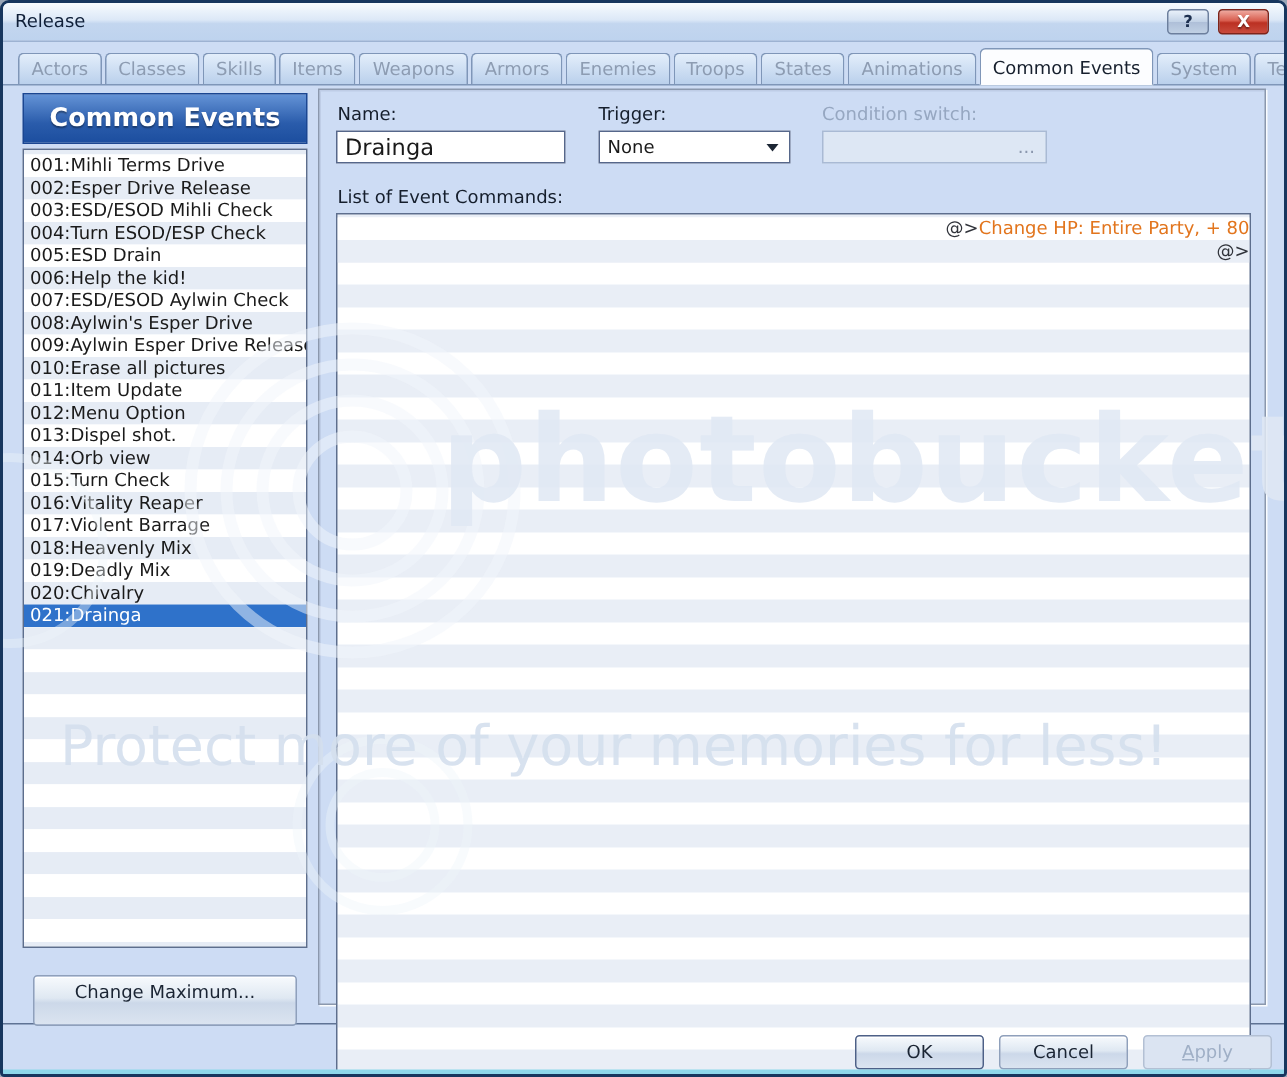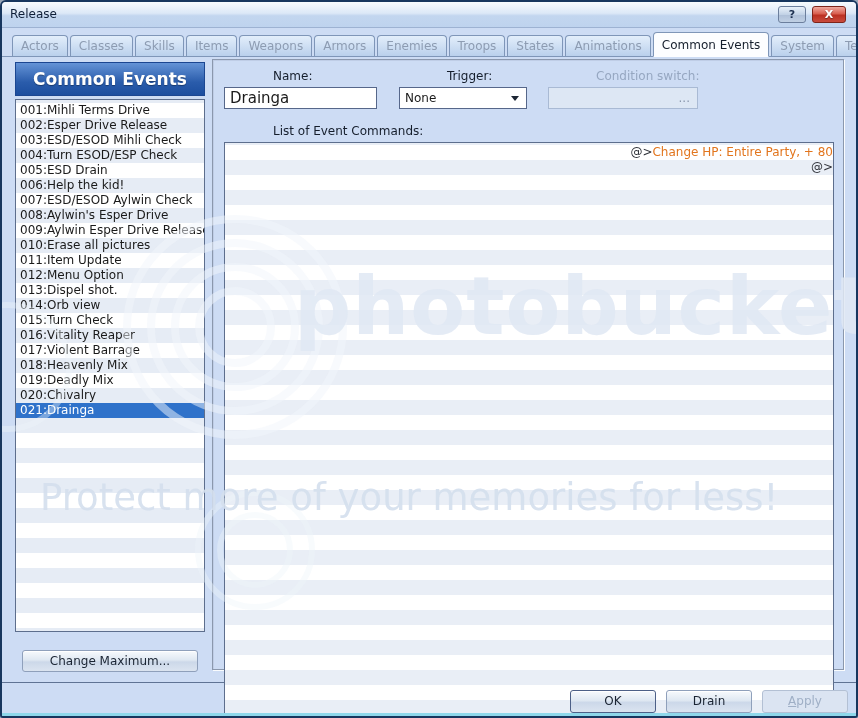--- a/index.html
+++ b/index.html
@@ -46,27 +46,27 @@
     background:#ffffff repeating-linear-gradient(to bottom,#ffffff 0 15px,#e6ecf5 15px 30px);
     background-position:0 3px;border:1px solid #5d6e8d;padding-top:3px;overflow:hidden;}
   .list-item{height:15px;line-height:15px;font-size:12px;color:#1a1a1a;padding-left:4px;
     white-space:nowrap;overflow:hidden;cursor:default;}
   .list-item:nth-child(odd){background:#ffffff;}
   .list-item:nth-child(even){background:#e6ecf5;}
   .list-item.selected{background:#2f72ca;color:#ffffff;}
   .btn{background:linear-gradient(#f7fafd,#dfe8f2 45%,#ccd8e9 55%,#dbe4f0);
     border:1px solid #8fa0bb;border-radius:3px;font-size:12px;color:#1a2433;
     text-align:center;cursor:default;box-shadow:inset 0 1px 0 #ffffff;}
-  .change-max{position:absolute;left:20px;top:593px;width:176px;height:22px;line-height:20px;}
+  .change-max{position:absolute;left:20px;top:593px;width:176px;height:34px;line-height:20px;}
 
   
   .groupbox{position:absolute;left:210px;top:2px;width:632px;height:611px;
     border:1px solid #8b98ad;box-shadow:1px 1px 0 rgba(255,255,255,.9),
     inset 1px 1px 0 rgba(125,140,165,.18);}
-  .field-label{position:absolute;font-size:12px;color:#151e2c;margin-left:48px;}
+  .field-label{position:absolute;font-size:12px;color:#151e2c;}
   .field-label.disabled{color:#96a7c1;}
   .textbox{position:absolute;background:#ffffff;border:1px solid #56678a;
     font-size:15px;color:#1a1a1a;padding:0 5px;line-height:20px;}
   .combobox{position:absolute;background:#ffffff;border:1px solid #56678a;
     font-size:12px;color:#1a1a1a;padding:0 5px;line-height:20px;}
   .combo-arrow{position:absolute;right:7px;top:8px;width:0;height:0;
     border-left:4px solid transparent;border-right:4px solid transparent;
     border-top:5px solid #1c2634;}
   .disabled-box{position:absolute;background:#dde7f4;border:1px solid #a9bad4;
     font-size:12px;color:#8a97ad;line-height:20px;padding:0 7px;text-align:right;}
@@ -168,21 +168,21 @@
 
       <span class="field-label" style="left:12px;top:64px;">List of Event Commands:</span>
       <div class="cmd-list">
           <div class="cmd-row"><span class="cmd-prefix">@&gt;</span><span class="cmd-text">Change HP: Entire Party, + 80</span></div>
           <div class="cmd-row"><span class="cmd-prefix">@&gt;</span><span class="cmd-text"></span></div>
         </div>
     </div>
   </div>
 
   <div class="btn footer-btn ok-btn">OK</div>
-  <div class="btn footer-btn cancel-btn">Drain</div>
+  <div class="btn footer-btn cancel-btn">Cancel</div>
   <div class="btn footer-btn apply-btn"><u>A</u>pply</div>
 
   <div class="watermark">
     <div class="ring" style="left:121px;top:213px;width:224px;height:224px;"></div>
     <div class="ring" style="left:145px;top:237px;width:176px;height:176px;"></div>
     <div class="ring" style="left:169px;top:261px;width:128px;height:128px;"></div>
     <div class="ring" style="left:193px;top:285px;width:80px;height:80px;"></div>
     <div class="ring small" style="left:193px;top:488px;width:120px;height:120px;"></div>
     <div class="ring small" style="left:215px;top:510px;width:76px;height:76px;"></div>
     <div class="ring small" style="left:-60px;top:300px;width:130px;height:130px;"></div>

